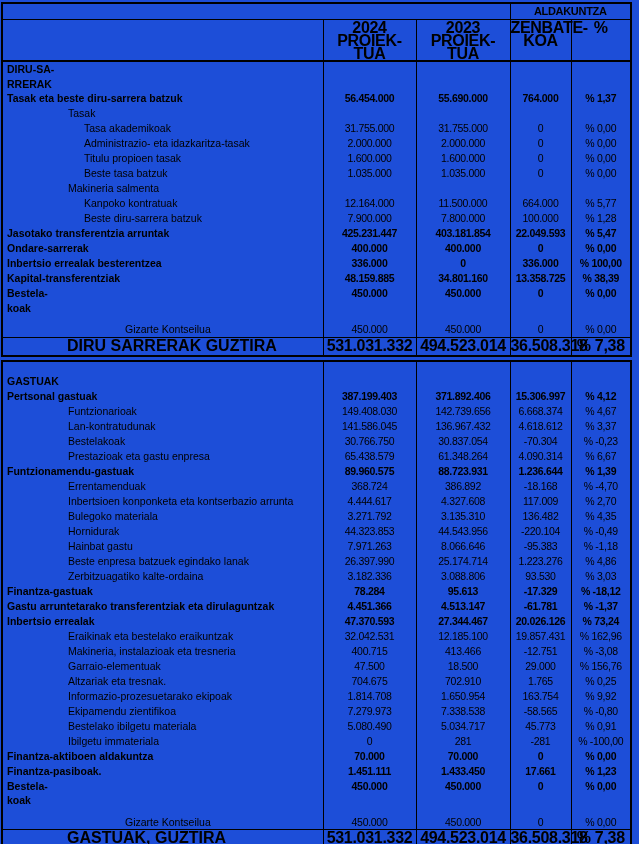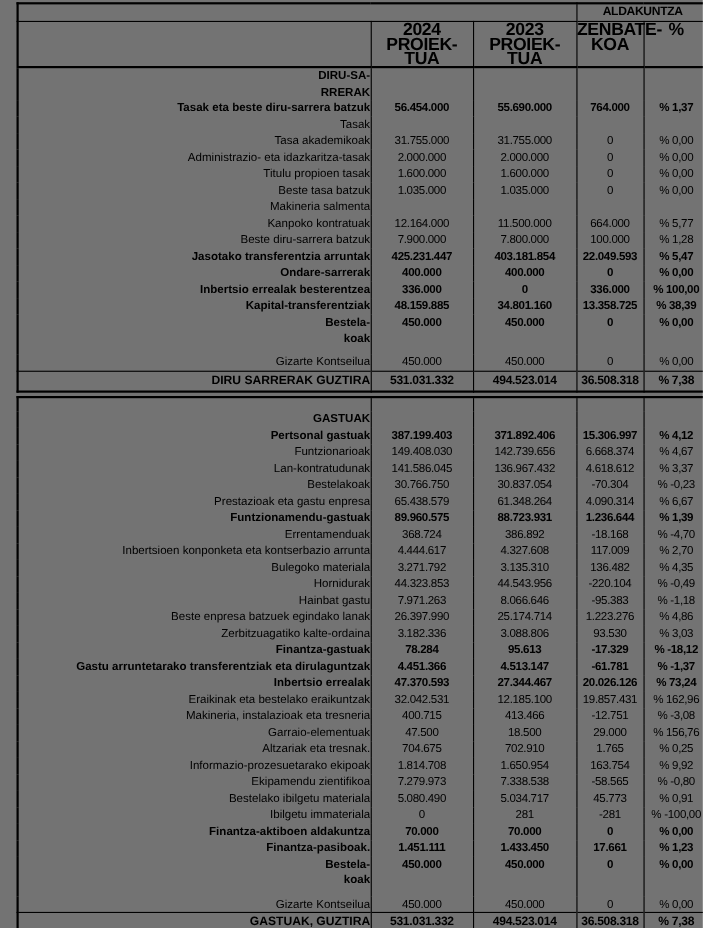--- a/index.html
+++ b/index.html
@@ -1,50 +1,50 @@
 <!DOCTYPE html>
 <html><head>
 <meta charset="utf-8">
 <style>
   html,body{margin:0;padding:0;background:#fff;}
   .page{
     width:639px;height:844px;box-sizing:border-box;
-    padding:2px 0 0 15px;
-    font-family:"Liberation Sans",sans-serif;color:#000;background:#737373;
+    padding:2px 0 0 1px;
+    font-family:"Liberation Sans",sans-serif;color:#000;background:#1d4ed8;
     overflow:hidden;
   }
   table.budget{
     border-collapse:collapse;table-layout:fixed;width:629px;
     border:2px solid #000;
   }
   table.budget col.c-label{width:321px;}
   table.budget col.c-2024{width:93px;}
   table.budget col.c-2023{width:94px;}
   table.budget col.c-diff{width:61px;}
   table.budget col.c-pct{width:60px;}
   td,th{
     vertical-align:top;padding:0;margin:0;
     font-size:10.5px;line-height:14.5px;font-weight:normal;
   }
-  .lbl{text-align:right;white-space:pre-line;overflow:hidden;}
+  .lbl{text-align:left;white-space:pre-line;overflow:hidden;}
   .num{border-left:1.5px solid #000;text-align:center;letter-spacing:-0.3px;}
   
   tr.hr1 td,tr.hr1 th{height:15px;border-bottom:1.5px solid #000;}
   th.ald{font-weight:bold;font-size:11px;text-align:center;line-height:14px;}
   tr.hr2 th{
     font-weight:bold;font-size:16px;line-height:13px;height:27px;
     border-bottom:2px solid #000;text-align:center;white-space:pre-line;
     vertical-align:top;padding-top:1px;
   }
   
   tbody tr{height:15px;}
   tr.sp{height:13px;}
   tr.tall{height:36px;}
   tr.bold td{font-weight:bold;}
-  tr.total td{border-top:1.5px solid #000;font-weight:bold;font-size:11px;height:17px;line-height:16px;}
+  tr.total td{border-top:1.5px solid #000;font-weight:bold;font-size:16px;height:17px;line-height:16px;}
   tr.lv0 td.lbl{padding-left:4px;}
   tr.lv1 td.lbl{padding-left:65px;}
   tr.lv2 td.lbl{padding-left:81px;margin-top:14px;}
   tr.lv3 td.lbl{padding-left:122px;}
   tr.total td.lbl{padding-left:64px;white-space:nowrap;}
   table.expenses{margin-top:3px;border-radius:10px;}
   .cutoff-box{
     margin-left:62px;width:567px;height:22px;box-sizing:border-box;
     border:2px solid #000;border-top:none;background:#fff;
   }

